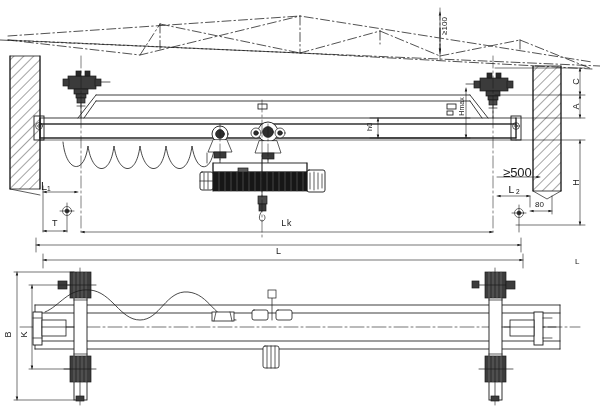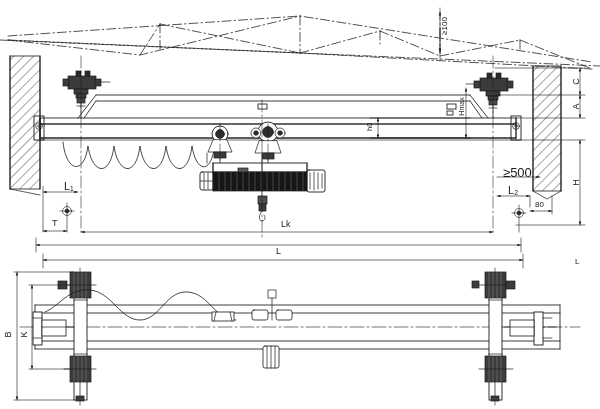--- a/index.html
+++ b/index.html
@@ -406,31 +406,31 @@
   <div class="lbl rot" style="left:573px;top:77px;font-size:9px;">C</div>
 
   <div class="lbl rot" style="left:573px;top:102px;font-size:9px;">A</div>
 
   <div class="lbl rot" style="left:573px;top:178px;font-size:9px;">H</div>
 
   <div class="lbl rot" style="left:452px;top:103px;font-size:7px;">Hmax</div>
 
   <div class="lbl rot" style="left:366px;top:123px;font-size:7.5px;">h0</div>
 
-  <div class="lbl" style="left:64px;top:181px;font-size:11px;">L₁</div>
-
-  <div class="lbl" style="left:508px;top:185px;font-size:11px;">L₂</div>
+  <div class="lbl" style="left:41px;top:181px;font-size:11px;">L₁</div>
+
+  <div class="lbl" style="left:508px;top:185px;font-size:11px;font-family:Liberation Mono, monospace;">L₂</div>
 
   <div class="lbl" style="left:503px;top:166px;font-size:13px;">≥500</div>
 
   <div class="lbl" style="left:535px;top:201px;font-size:8px;">80</div>
 
   <div class="lbl" style="left:52px;top:219px;font-size:9px;">T</div>
 
-  <div class="lbl" style="left:281px;top:220px;font-size:9px;">Lk</div>
+  <div class="lbl" style="left:281px;top:220px;font-size:9px;font-family:Liberation Mono, monospace;">Lk</div>
 
   <div class="lbl" style="left:276px;top:247px;font-size:9px;">L</div>
 
   <div class="lbl rot" style="left:5px;top:330px;font-size:9px;">B</div>
 
   <div class="lbl rot" style="left:21px;top:330px;font-size:9px;">K</div>
 
   <div class="lbl" style="left:575px;top:258px;font-size:8px;">L</div>
 
 </div>

